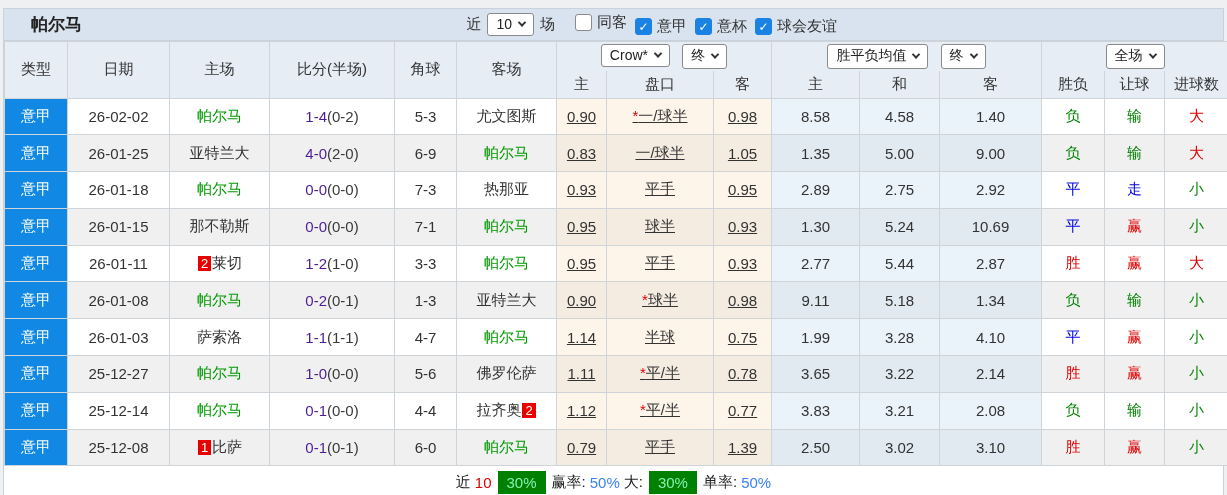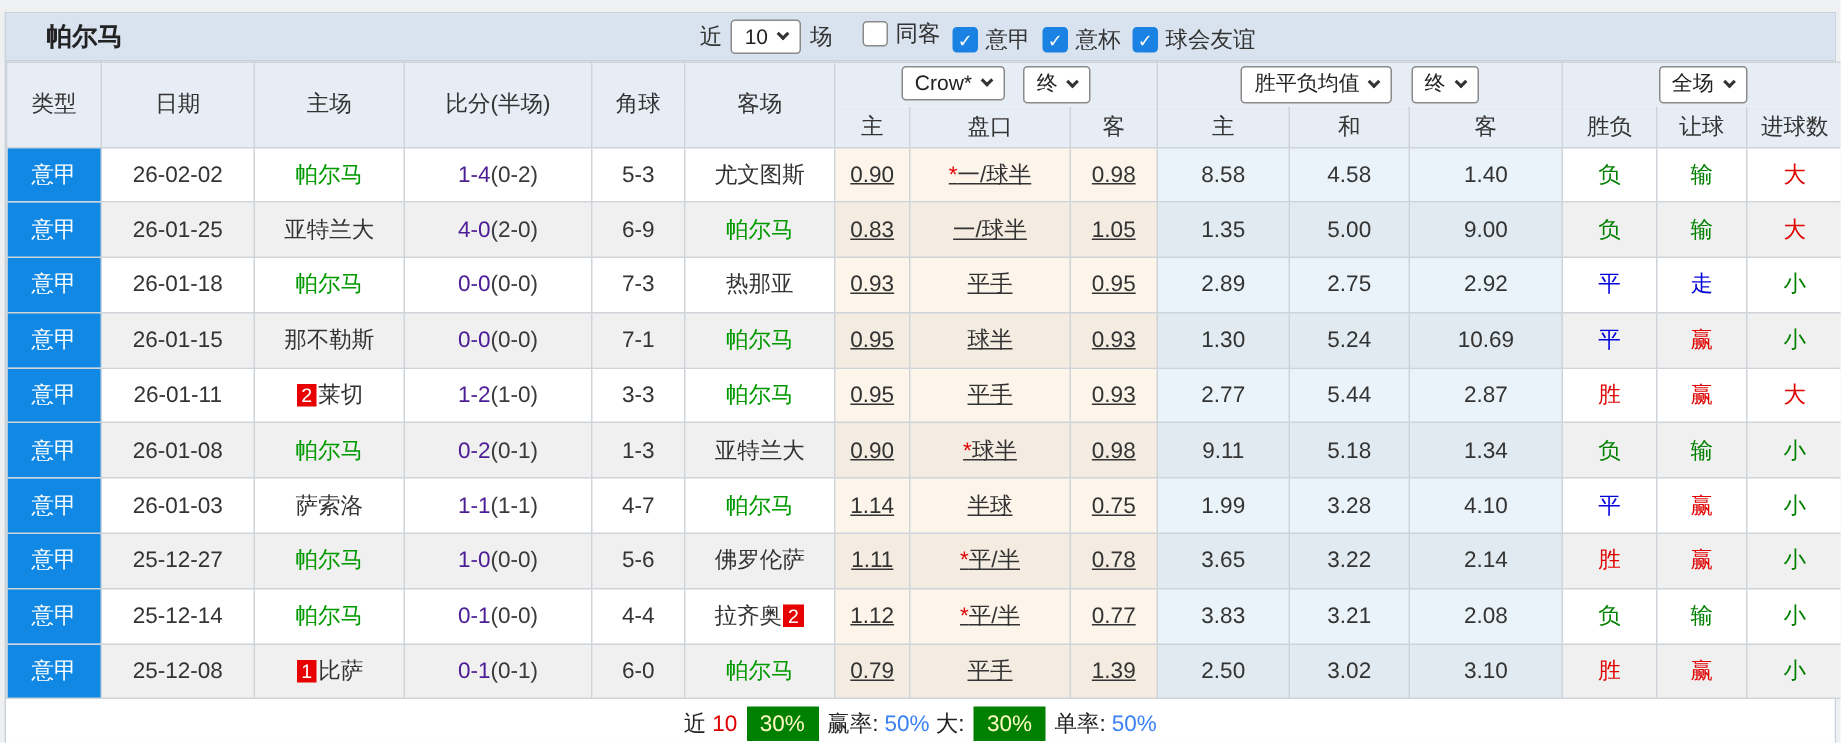--- a/index.html
+++ b/index.html
@@ -106,21 +106,21 @@
     align-items: center;
     justify-content: center;
     gap: 4px;
     font-size: 15px;
     color: #222;
   }
   .footer .red { color: #e00000; }
   .footer .blue { color: #3b82f6; }
   .rate-badge {
     background: #008000;
-    color: #fef9c3;
+    color: #86efac;
     padding: 3px 9px;
     margin: 0 2px;
     text-align: right;
   }
 </style>
 </head>
 <body>
 
 <div class="panel">
 

